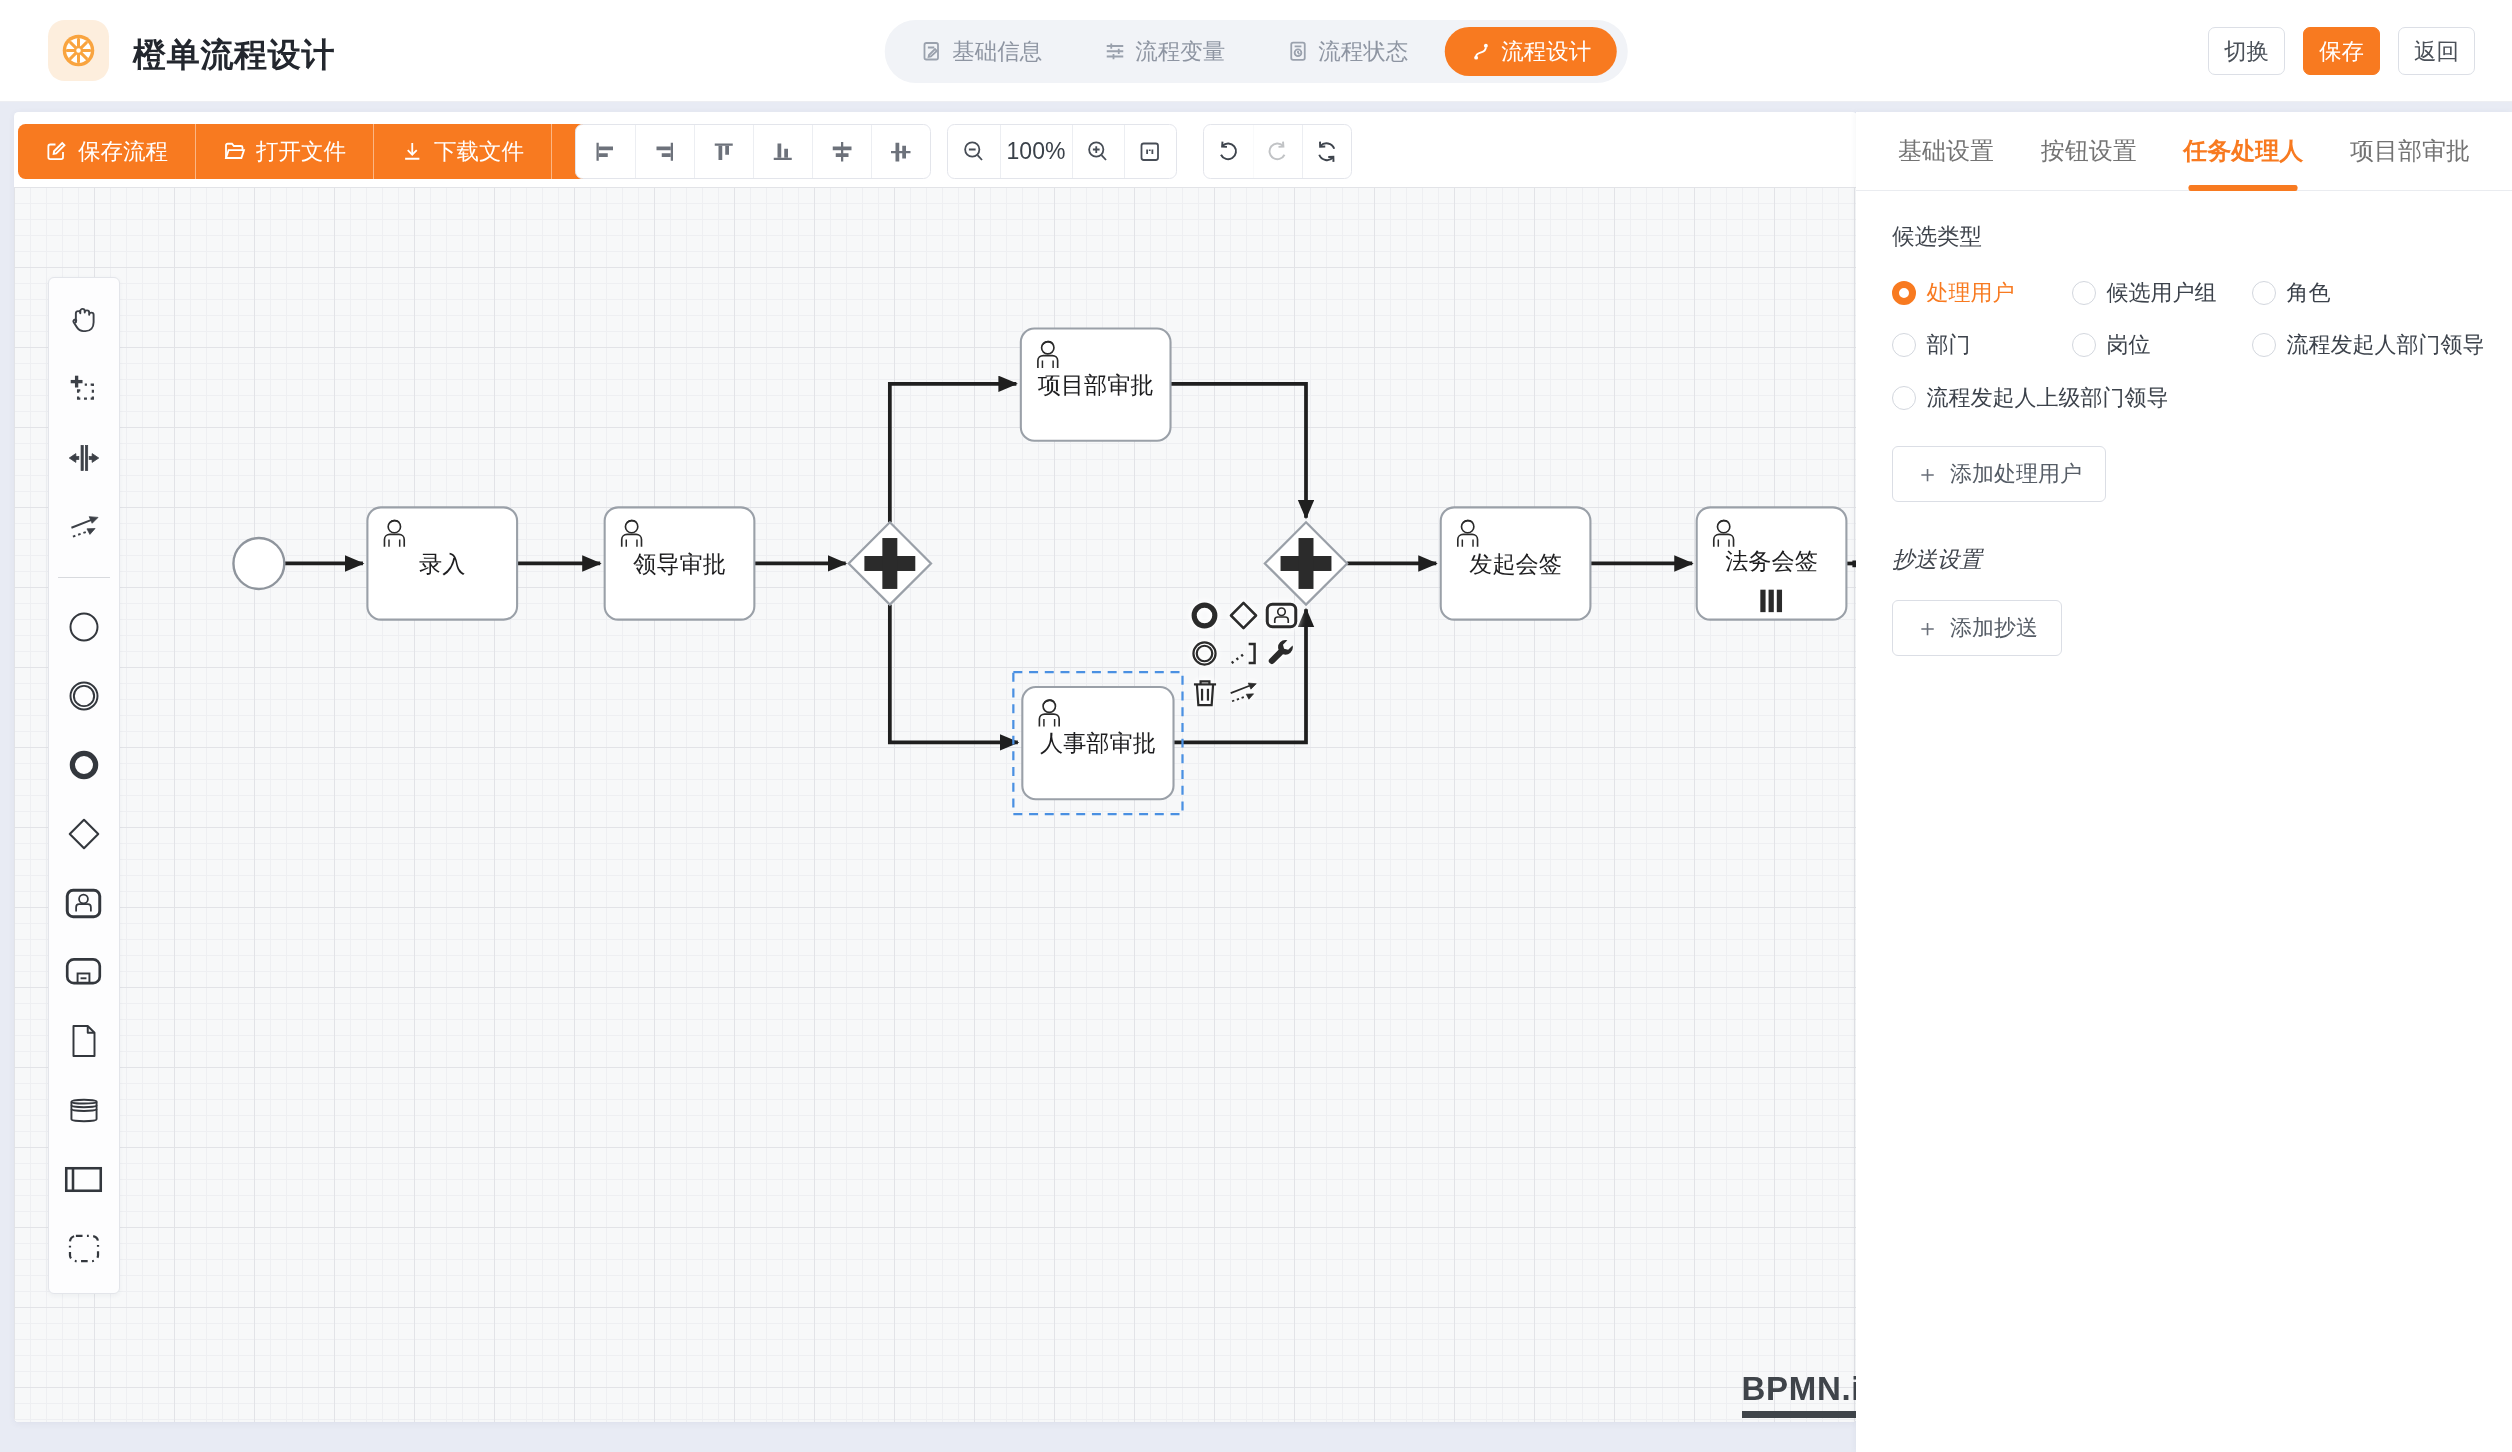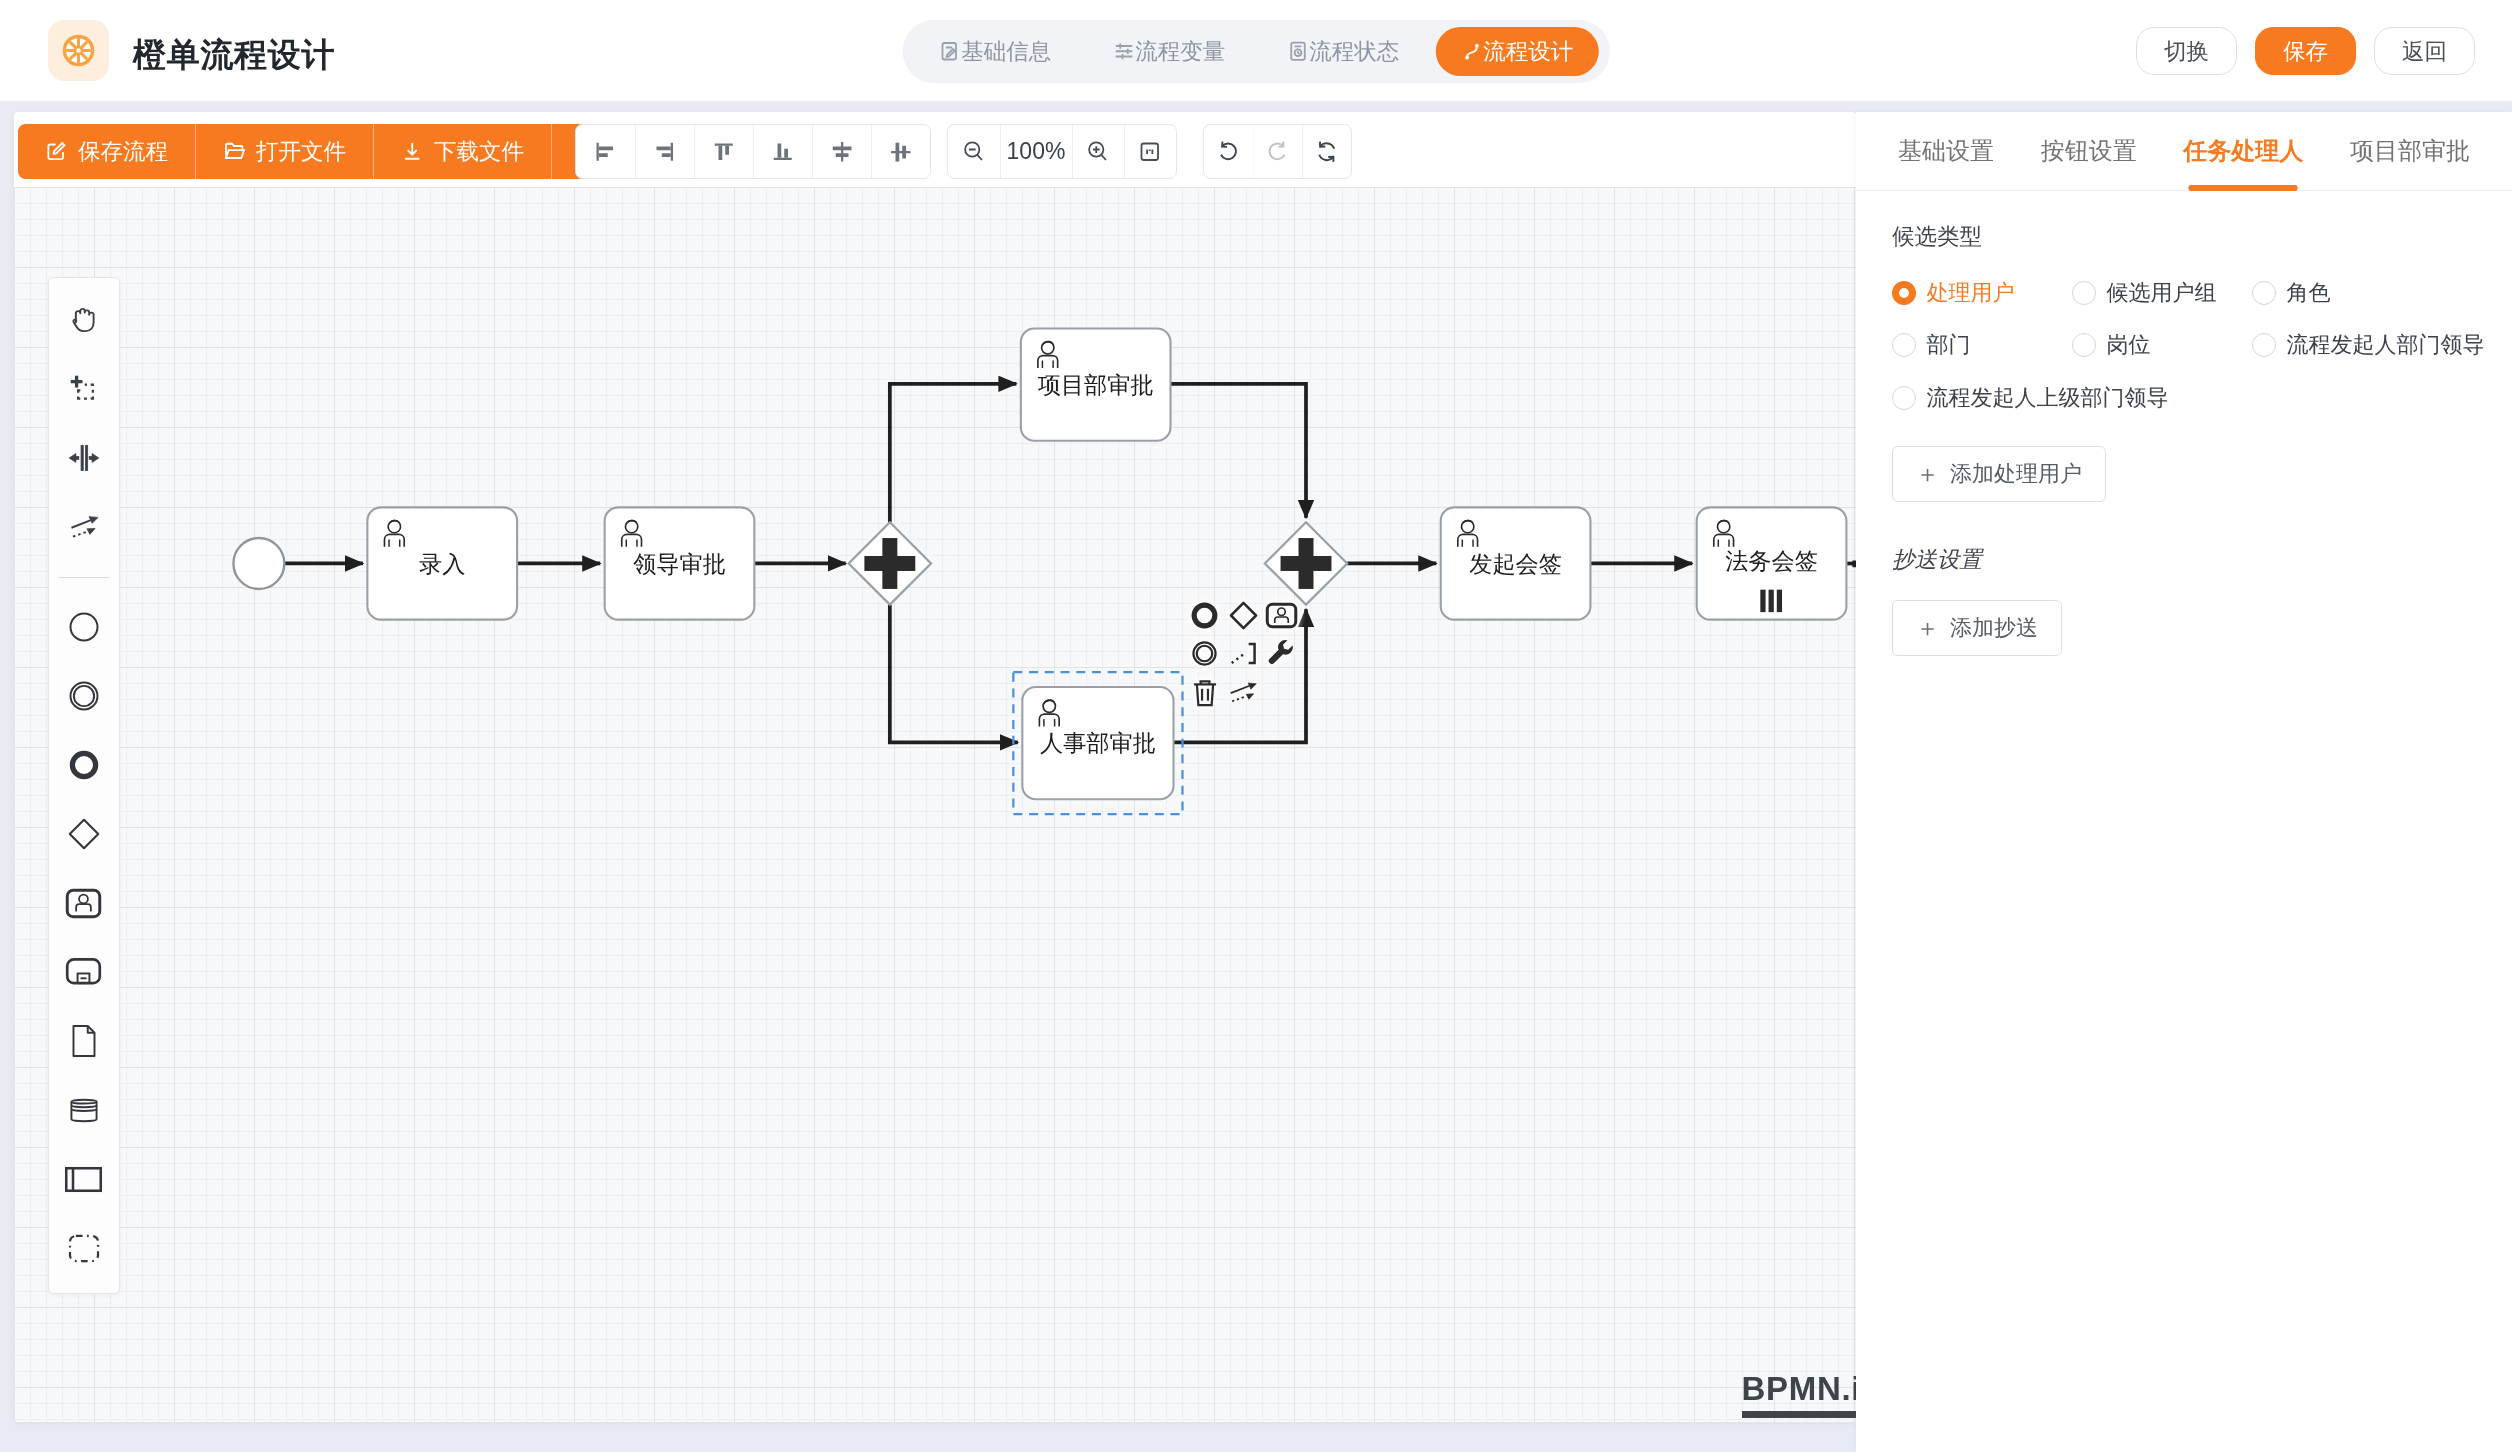--- a/index.html
+++ b/index.html
@@ -8,27 +8,27 @@
   .stage { position:relative; width:2240px; height:1452px; }
 
   
   .header { position:absolute; left:0; top:0; width:2512px; height:102px; background:#ffffff;
     border-bottom:0.7px solid #edeef2; display:flex; align-items:center; }
   .logo-box { position:absolute; left:48px; top:20px; width:61px; height:61px; border-radius:16.5px;
     background:#fdeedd; display:flex; align-items:center; justify-content:center; }
   .app-title { position:absolute; left:133px; top:33px; font-size:33px; font-weight:700; color:#23272e; letter-spacing:0.7px; }
   .top-tabs { position:absolute; left:50%; top:19.5px; transform:translateX(-50%); height:63px;
     background:#f1f3f7; border-radius:31px; display:flex; align-items:center; padding:0 10.5px; gap:10.5px; }
-  .top-tab { display:flex; align-items:center; padding:0 25.5px; height:49px; border-radius:25px;
+  .top-tab { display:flex; align-items:center; gap:9px; padding:0 25.5px; height:49px; border-radius:25px;
     font-size:22.5px; color:#8e95a2; cursor:pointer; white-space:nowrap; }
   .top-tab svg { stroke:#9aa1ad; }
   .top-tab.active { background:#f87a20; color:#ffffff; }
   .top-tab.active svg { stroke:#ffffff; }
   .header-actions { position:absolute; right:37px; top:27px; display:flex; gap:18px; }
-  .hbtn { height:48px; padding:0 27px; border-radius:18px; border:1.5px solid #dcdfe6; background:#fff;
+  .hbtn { height:48px; padding:0 15px; border-radius:7px; border:1.5px solid #dcdfe6; background:#fff;
     font-size:22.5px; color:#4a5058; display:flex; align-items:center; cursor:pointer; }
   .hbtn.primary { background:#f87a20; border-color:#f87a20; color:#fff; }
 
   
   .canvas-panel { position:absolute; left:13.5px; top:112px; width:1843px; height:1310px;
     background:#ffffff; border-radius:4.5px; box-shadow:0 1.5px 6px rgba(60,70,100,.06); overflow:hidden; }
   .grid-area { position:absolute; left:0; top:75px; width:1843px; height:1235px; background:#f7f8f9;
     background-image:
       linear-gradient(#e2e3e7 0.7px, transparent 0.7px),
       linear-gradient(90deg,#e2e3e7 0.7px, transparent 0.7px),

